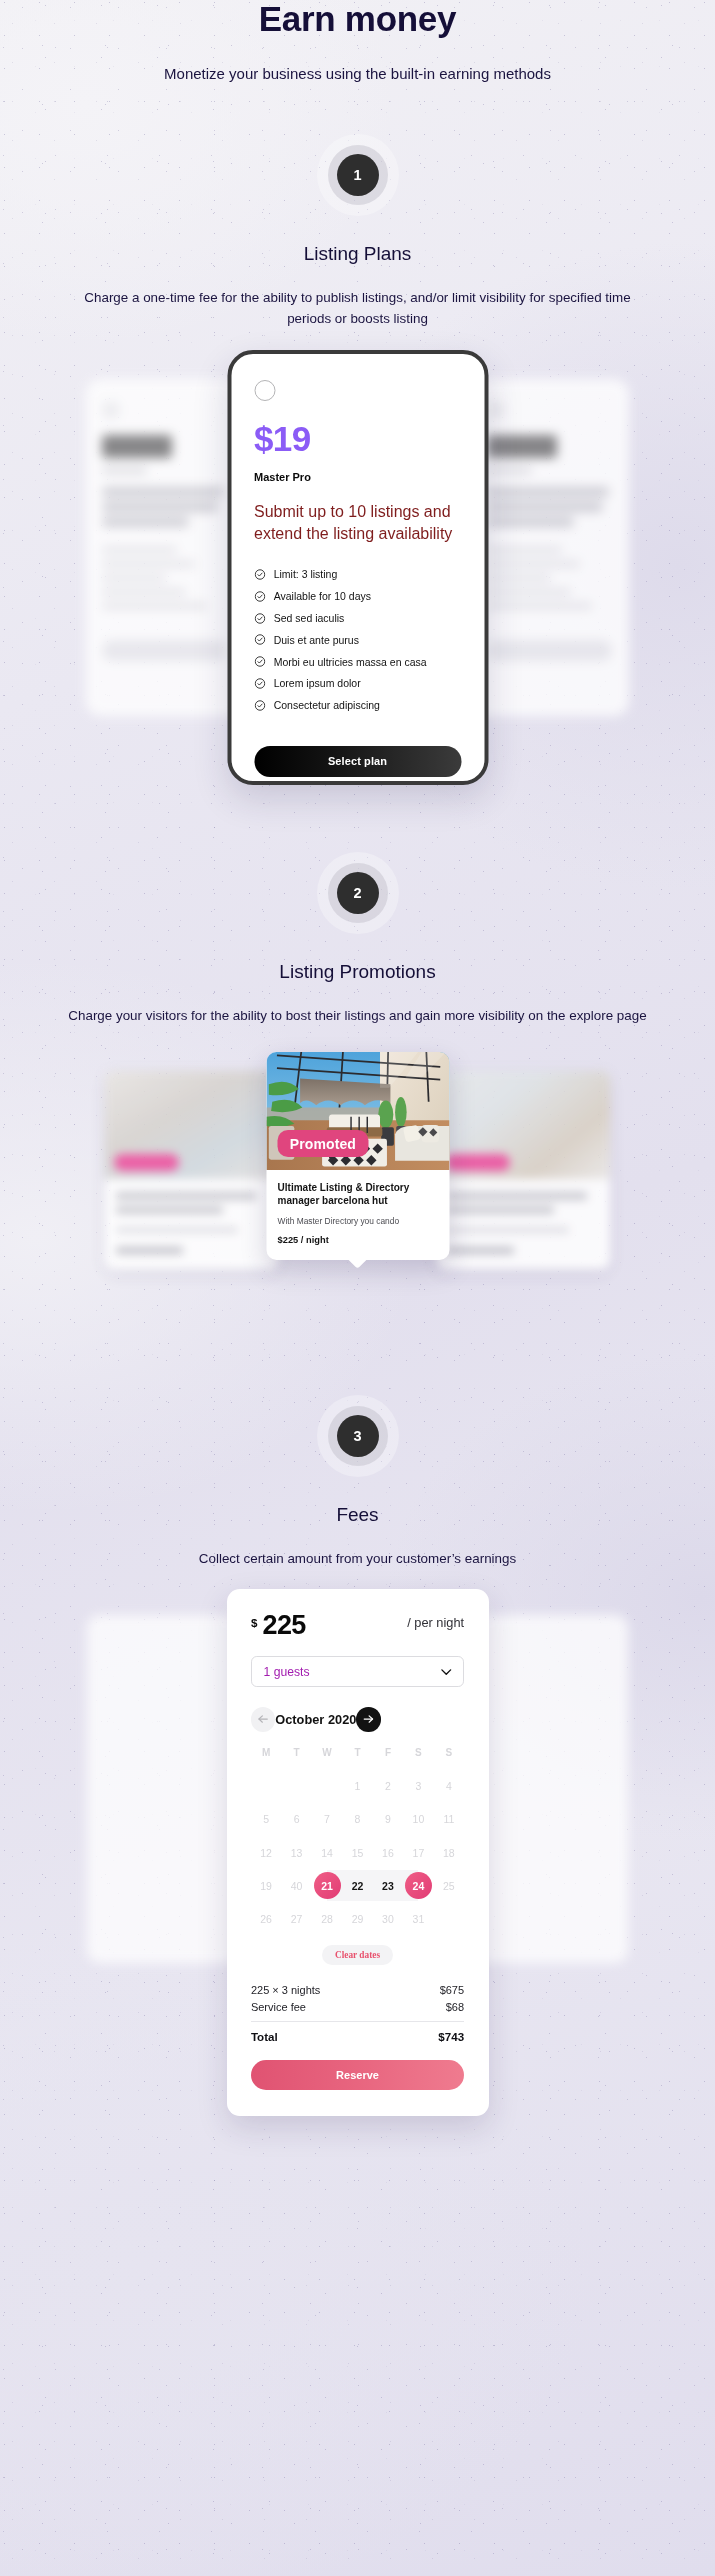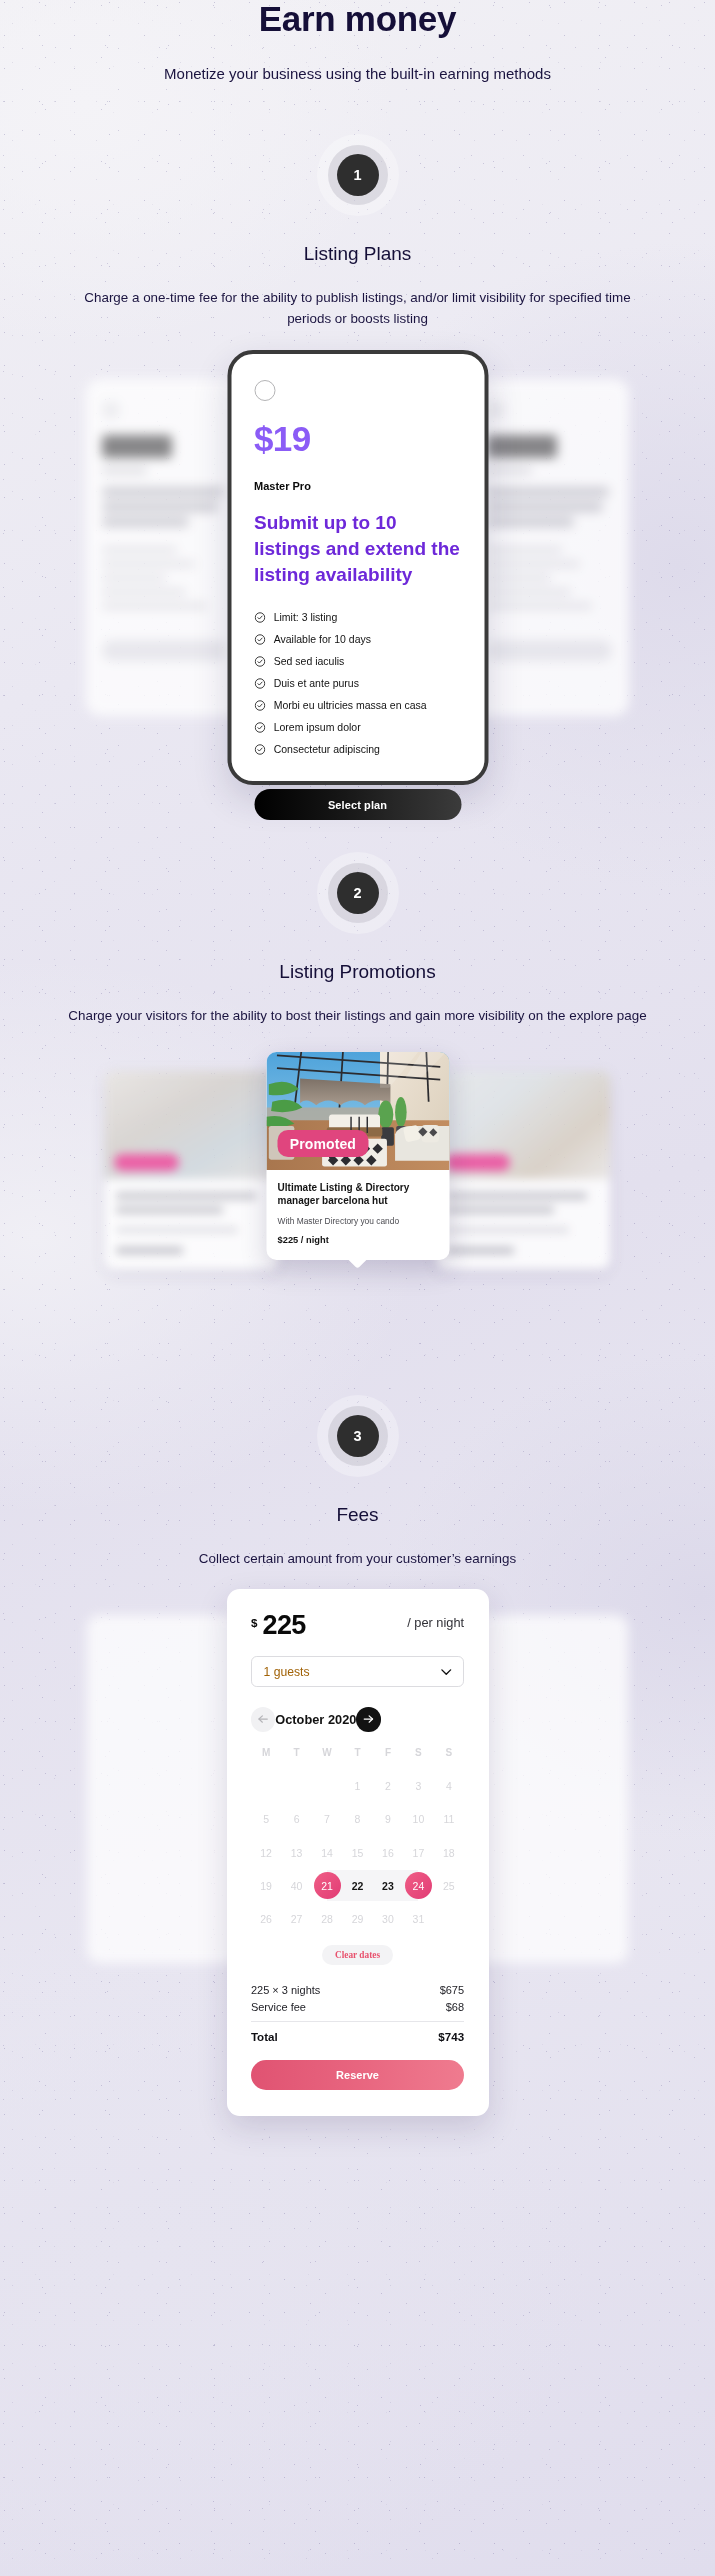--- a/index.html
+++ b/index.html
@@ -169,27 +169,27 @@
     font-weight: 700;
     color: #8b5cf6;
     letter-spacing: -0.6px;
     margin-top: 20px;
     line-height: 1;
   }
   .plan-name {
     font-size: 11px;
     font-weight: 700;
     color: #0a0a0a;
-    margin-top: 24px;
+    margin-top: 15px;
   }
   .plan-head {
-    font-size: 19px;
-    font-weight: 700;
+    font-size: 16px;
+    font-weight: 400;
     line-height: 1.38;
-    color: #6d28d9;
+    color: #7f1d1d;
     margin-top: 17.4px;
   }
 
   .feature-list { margin-top: 23px; }
   .feature-row {
     display: flex;
     align-items: center;
     gap: 8.7px;
     margin-bottom: 9.3px;
   }
@@ -369,21 +369,21 @@
     height: 31px;
     border: 0.6px solid #dcdce0;
     border-radius: 5.8px;
     display: flex;
     align-items: center;
     justify-content: space-between;
     padding: 0 11.6px;
     background: #fff;
     cursor: pointer;
   }
-  .bk-select-val { font-size: 12.2px; color: #a16207; font-weight: 400; text-align: right; }
+  .bk-select-val { font-size: 12.2px; color: #a21caf; font-weight: 400; text-align: right; }
   .chev { width: 10.5px; height: 6.4px; display: block; }
 
   .bk-monthnav {
     margin-top: 20px;
     display: flex;
     align-items: center;
     justify-content: flex-start;
   }
   .nav-btn {
     width: 24.4px; height: 24.4px;
@@ -420,21 +420,21 @@
     font-weight: 500;
     color: #d6d6da;
     cursor: pointer;
   }
   .cal-cell.empty { cursor: default; }
   .cal-cell.inrange {
     color: #141414;
     font-weight: 700;
     background: #f5f5f7;
   }
-  .cal-cell.edge { color: #ffffff; font-weight: 400; }
+  .cal-cell.edge { color: #ffffff; font-weight: 700; }
   .cal-cell.edge::before {
     content: "";
     position: absolute;
     inset: 0;
     background: #f5f5f7;
   }
   .cal-cell.edge.start::before { left: 50%; }
   .cal-cell.edge.end::before   { right: 50%; }
   .cal-cell.edge .dot {
     position: relative;

